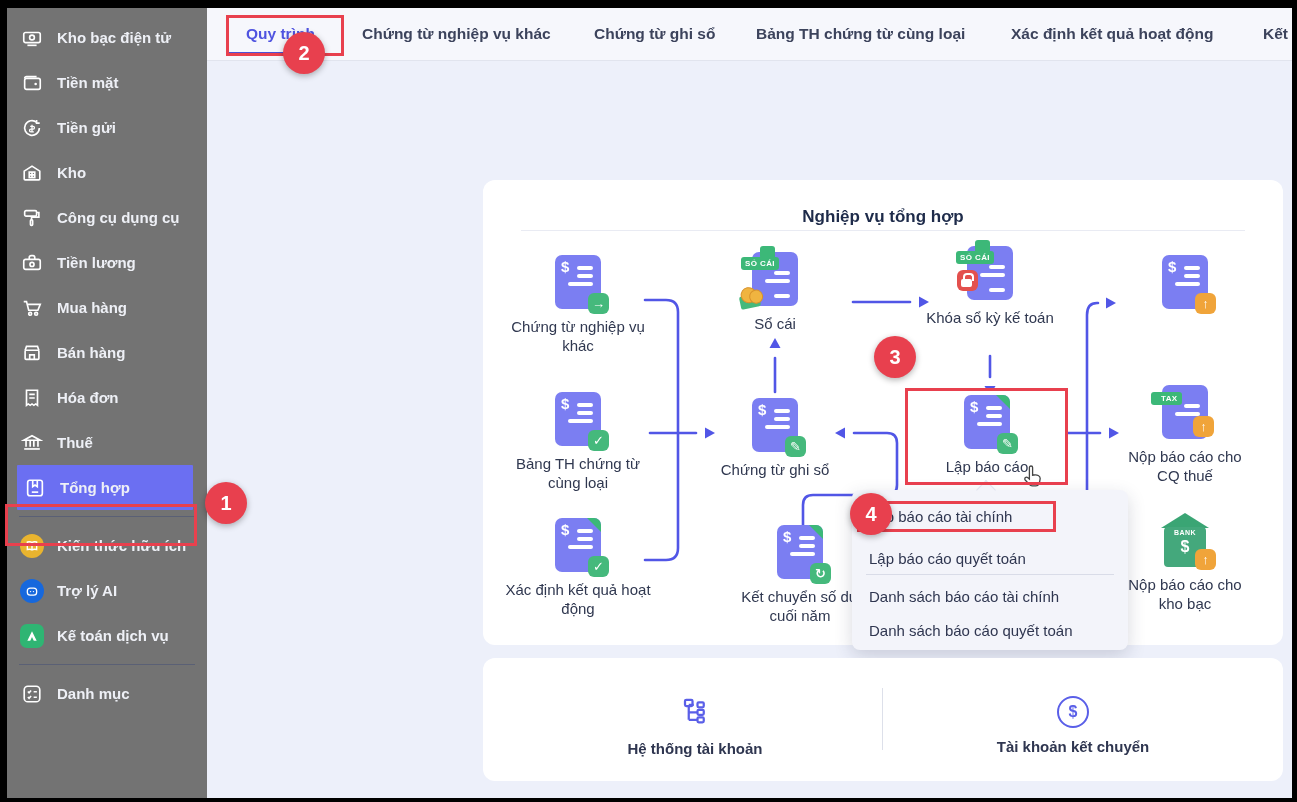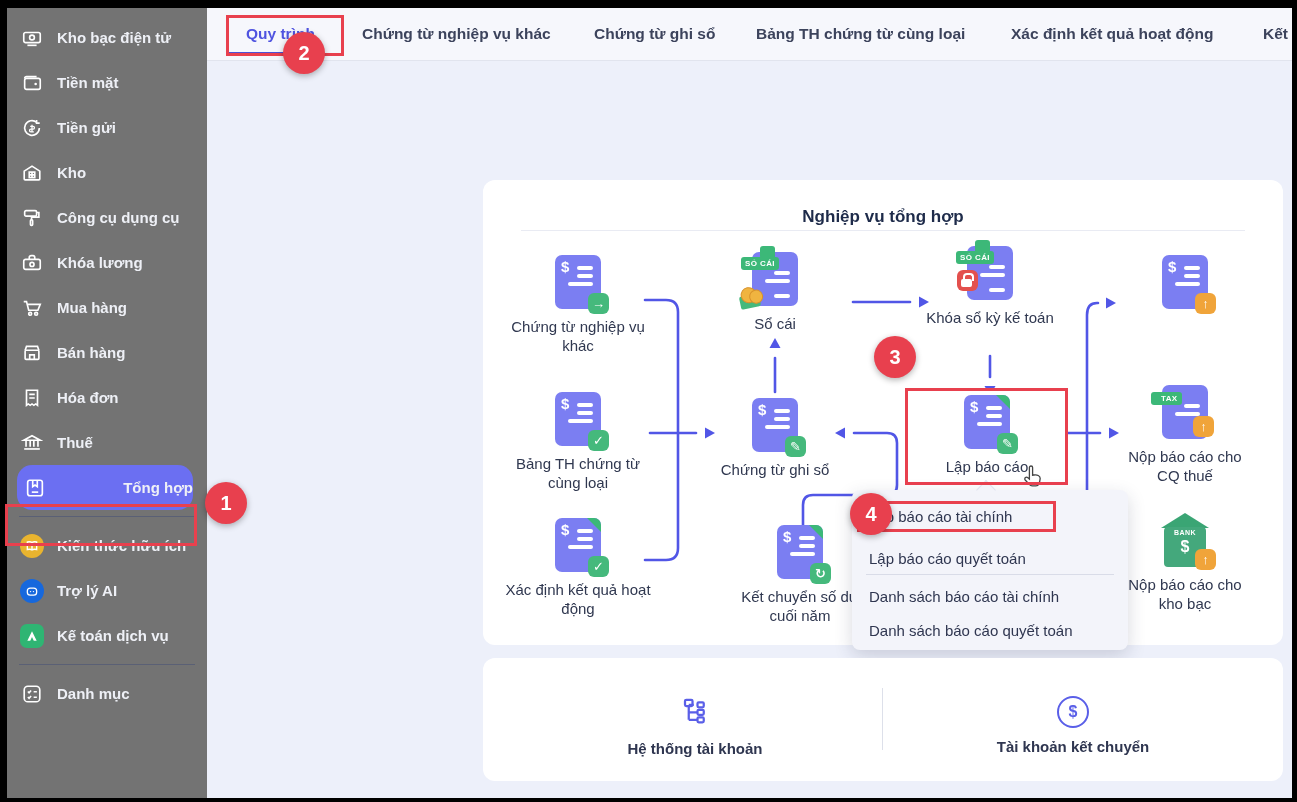--- a/index.html
+++ b/index.html
@@ -4,21 +4,21 @@
 <style>
   html,body{margin:0;padding:0;background:#000;}
   *{box-sizing:border-box;font-family:"Liberation Sans","DejaVu Sans",sans-serif;}
   .stage{position:relative;width:1297px;height:802px;background:#000;overflow:hidden;}
 
   
   .sidebar{position:absolute;left:7px;top:8px;width:200px;height:790px;background:#737373;padding-top:7px;overflow:hidden;z-index:2;}
   .side-item{position:relative;height:45px;display:flex;align-items:center;gap:13px;padding-left:13px;color:#eef0f6;font-size:15px;font-weight:600;cursor:pointer;}
   .side-item .si{width:24px;height:24px;flex:0 0 24px;display:flex;align-items:center;justify-content:center;}
   .side-item svg{display:block;}
-  .side-item.selected{background:#6b6ff2;border-radius:15px;margin:0 14px 0 10px;padding-left:6px;justify-content:space-between;}
+  .side-item.selected{background:#6b6ff2;border-radius:1px;margin:0 14px 0 10px;padding-left:6px;}
   .side-div{height:1px;background:#5a6075;margin:6px 12px;}
   .ric{width:24px;height:24px;border-radius:50%;display:flex;align-items:center;justify-content:center;font-size:12px;color:#fff;font-weight:700;}
   .ric.yellow{background:#e9b42f;}
   .ric.blue{background:#1668dd;}
   .ric.green{background:#2fb573;border-radius:7px;}
 
   
   .tabbar{position:absolute;left:207px;top:8px;width:1085px;height:53px;background:#f6f7fc;border-bottom:1px solid #e1e4ee;z-index:2;}
   .tab{position:absolute;top:17px;font-size:15.5px;font-weight:600;color:#3c435c;white-space:nowrap;cursor:pointer;}
   .tab.active{color:#4f53e0;}
@@ -141,21 +141,21 @@
       <span>Công cụ dụng cụ</span>
     </div>
     <div class="side-item">
       <span class="si">
           <svg width="22" height="22" viewBox="0 0 24 24" fill="none" stroke="#fff" stroke-width="1.8">
             <rect x="3" y="8" width="18" height="11" rx="2"></rect>
             <path d="M9 8V6a2 2 0 0 1 2-2h2a2 2 0 0 1 2 2v2"></path>
             <circle cx="12" cy="13.5" r="2.2"></circle>
           </svg>
         </span>
-      <span>Khóa lương</span>
+      <span>Tiền lương</span>
     </div>
     <div class="side-item">
       <span class="si">
           <svg width="22" height="22" viewBox="0 0 24 24" fill="none" stroke="#fff" stroke-width="1.8">
             <path d="M3 5h3l2.4 9.5h10L21 8H7.2"></path>
             <circle cx="10" cy="18.3" r="1.6"></circle>
             <circle cx="16.5" cy="18.3" r="1.6"></circle>
           </svg>
         </span>
       <span>Mua hàng</span>

